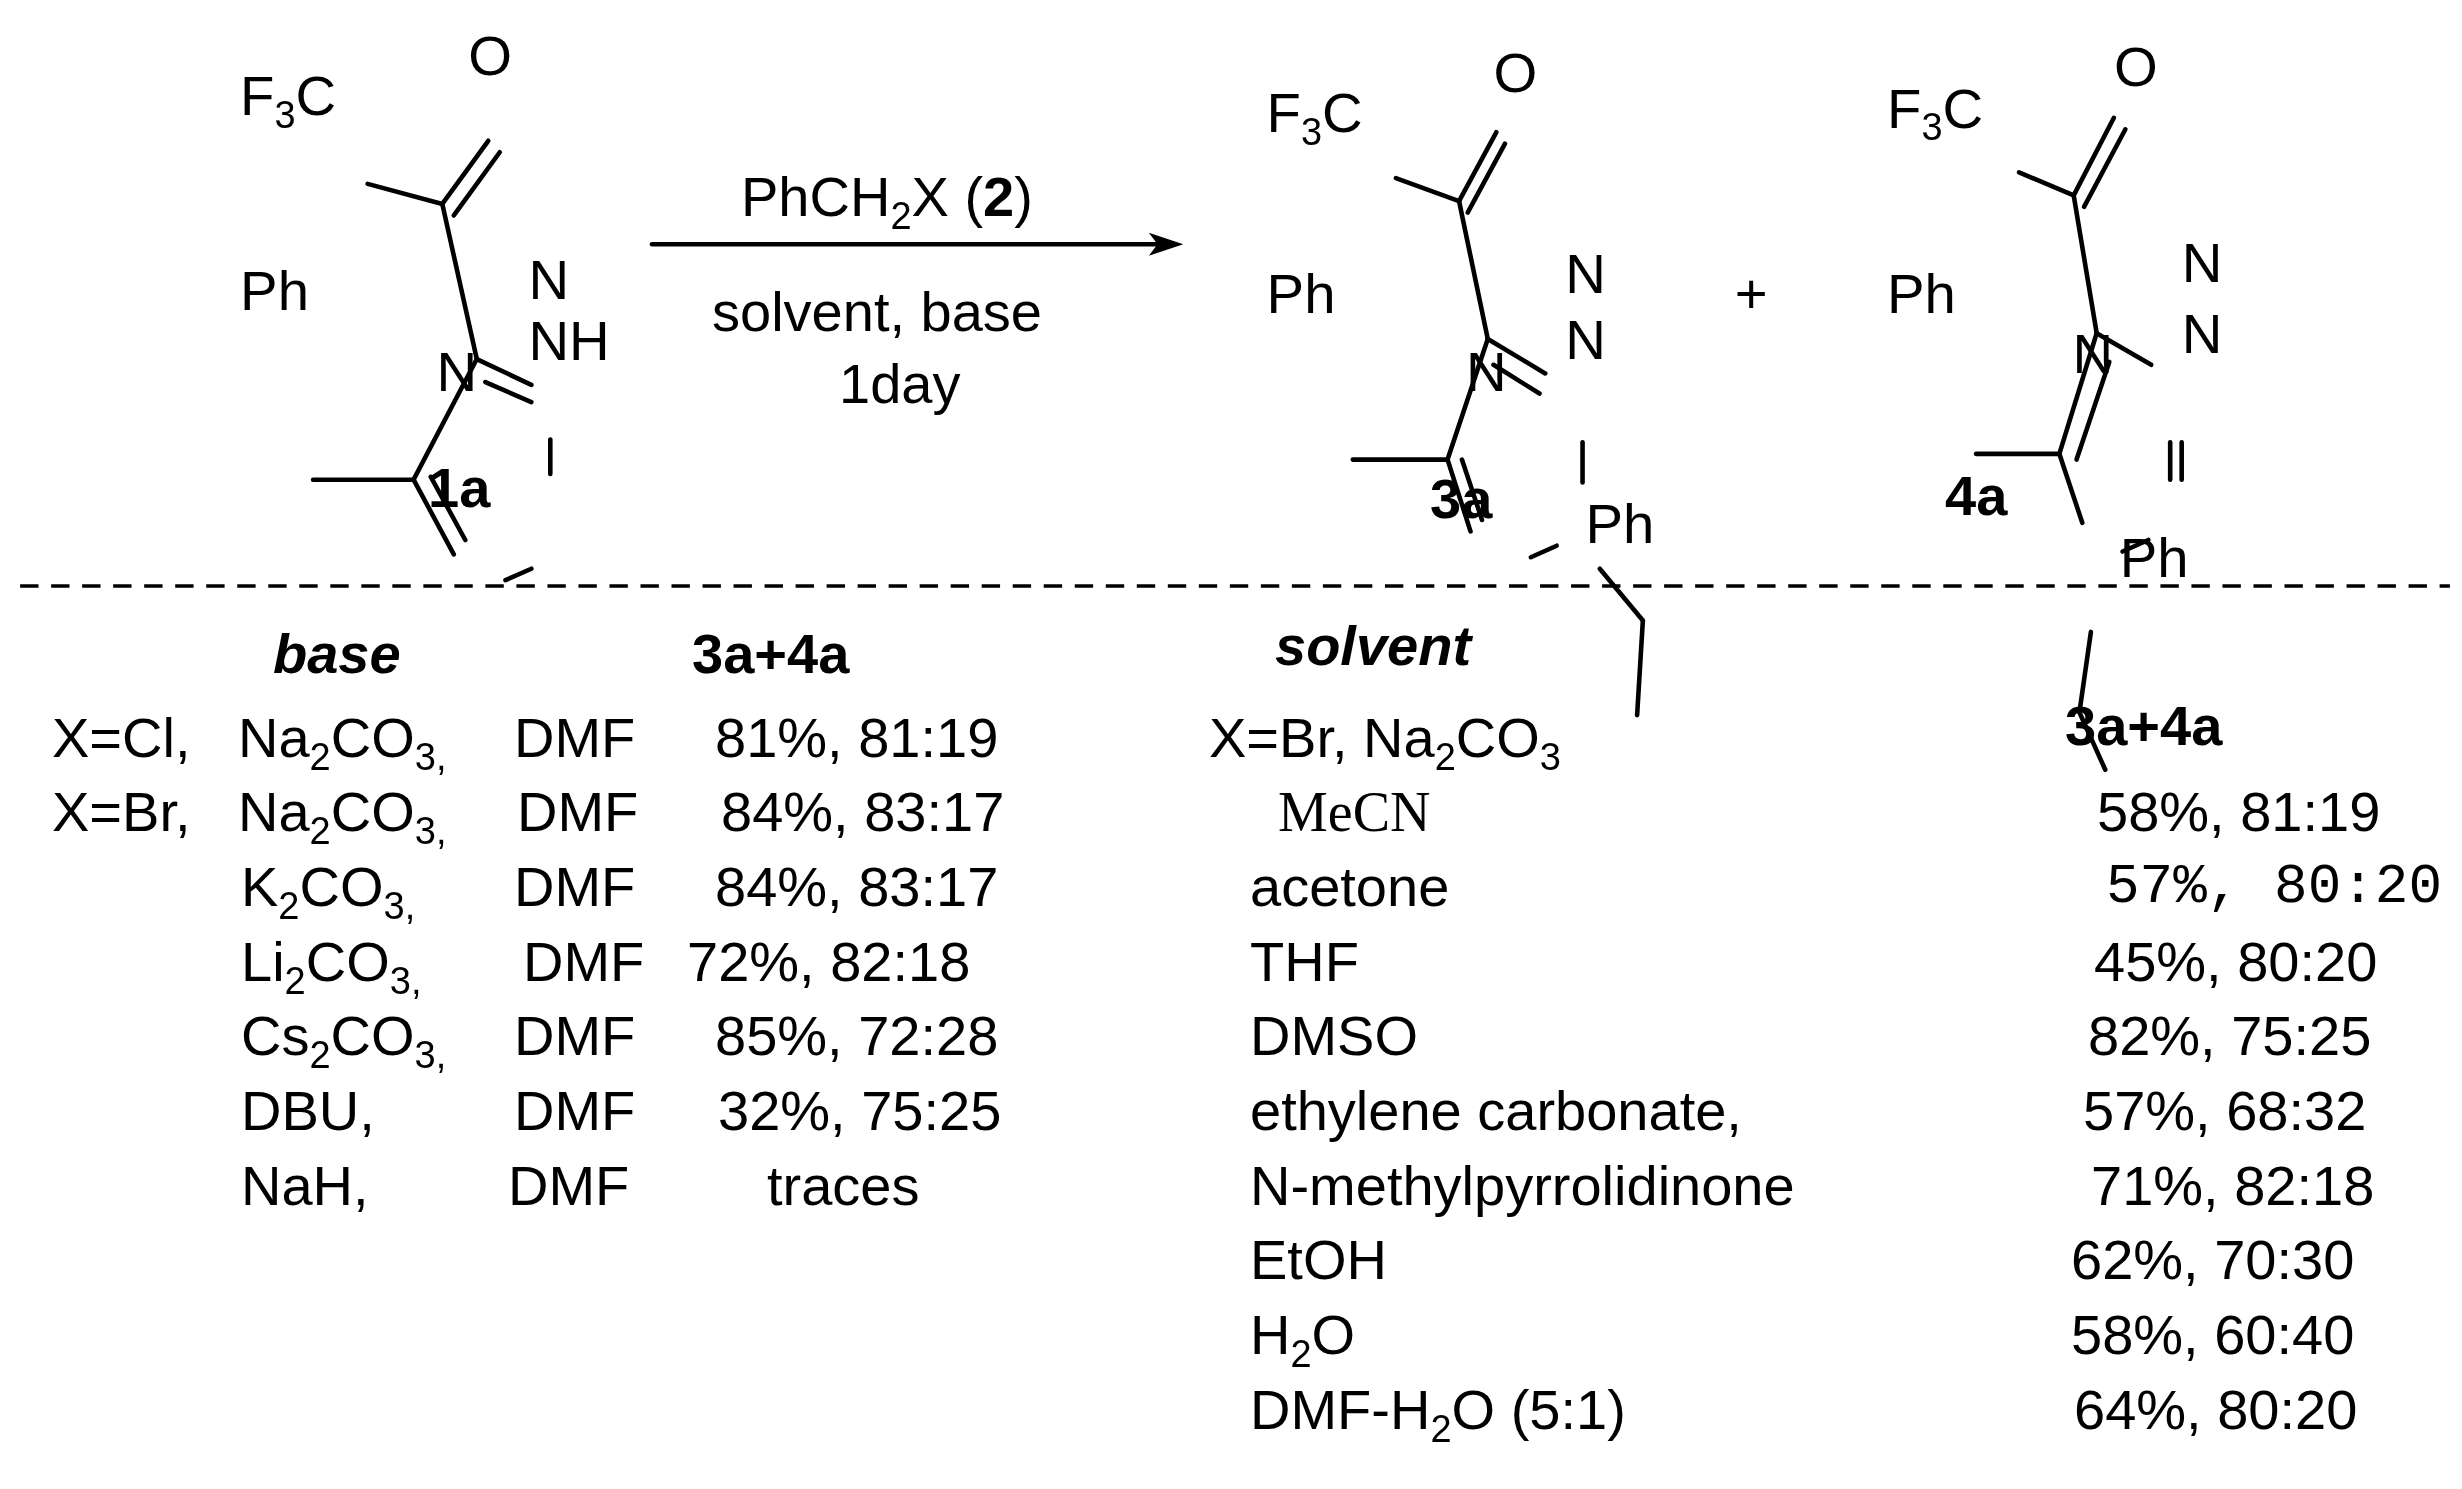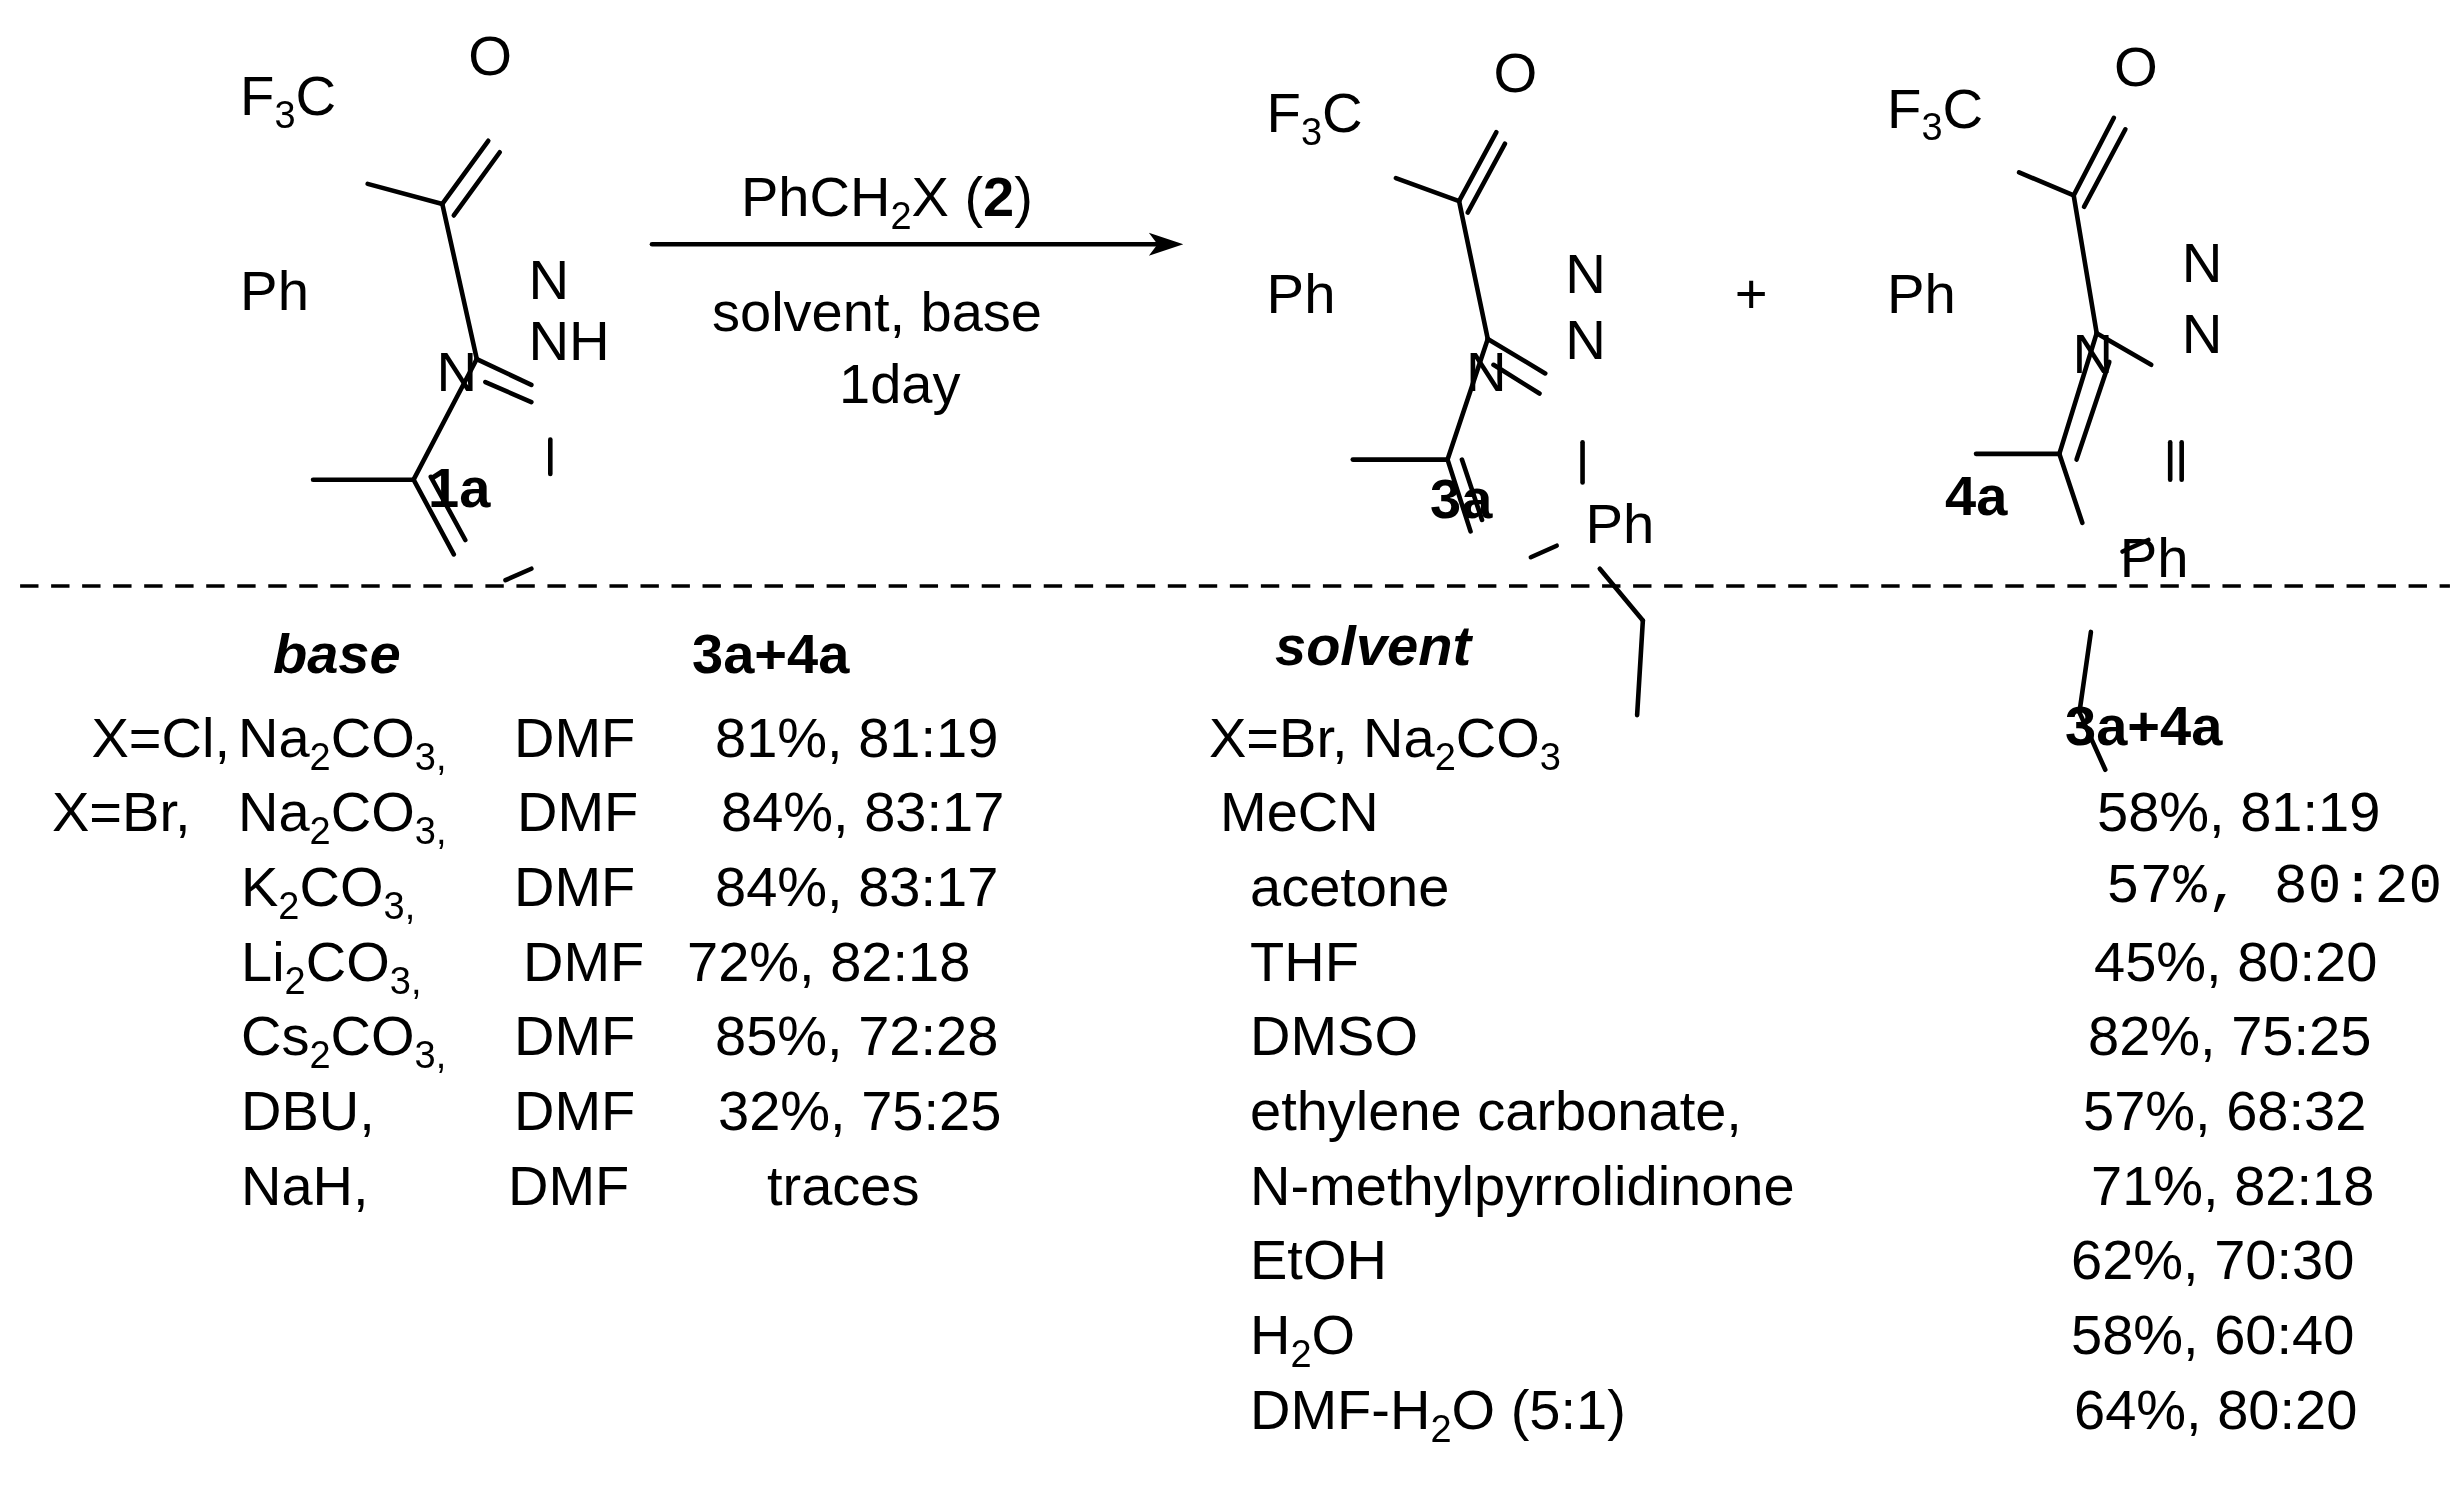--- a/index.html
+++ b/index.html
@@ -110,21 +110,21 @@
 <div class="t" style="left:741px;top:169px;">
   <span>PhCH</span><span class="sub">2</span><span>X (</span><span class="b">2</span><span>)</span>
 </div>
 <div class="t" style="left:712px;top:284px;">solvent, base</div>
 <div class="t" style="left:839px;top:356px;">1day</div>
 
 <div>
   <div class="t bi" style="left:273px;top:626px;">base</div>
   <div class="t b" style="left:692px;top:626px;">3a+4a</div>
 
-  <div class="t r" style="left:52px;top:710px;width:178px;text-align:right;">X=Cl,</div>
+  <div class="t r" style="left:52px;top:710px;width:178px;text-align:left;">X=Cl,</div>
   <div class="t" style="left:238px;top:710px;"><span>Na</span><span class="sub">2</span><span>CO</span><span class="sub">3</span><span class="sub">,</span></div>
   <div class="t" style="left:514px;top:710px;">DMF</div>
   <div class="t" style="left:715px;top:710px;">81%, 81:19</div>
 
   <div class="t" style="left:52px;top:784px;">X=Br,</div>
   <div class="t" style="left:238px;top:784px;"><span>Na</span><span class="sub">2</span><span>CO</span><span class="sub">3</span><span class="sub">,</span></div>
   <div class="t" style="left:517px;top:784px;">DMF</div>
   <div class="t" style="left:721px;top:784px;">84%, 83:17</div>
 
   <div class="t" style="left:241px;top:859px;"><span>K</span><span class="sub">2</span><span>CO</span><span class="sub">3</span><span class="sub">,</span></div>
@@ -146,21 +146,21 @@
   <div class="t" style="left:241px;top:1158px;">NaH,</div>
   <div class="t" style="left:508px;top:1158px;">DMF</div>
   <div class="t" style="left:767px;top:1158px;">traces</div>
 </div>
 
 <div>
   <div class="t bi" style="left:1275px;top:618px;">solvent</div>
   <div class="t" style="left:1209px;top:710px;"><span>X=Br, Na</span><span class="sub">2</span><span>CO</span><span class="sub">3</span></div>
   <div class="t b" style="left:2065px;top:698px;">3a+4a</div>
 
-  <div class="t" style="left:1220px;top:784px;">MeCN</div>
+  <div class="t" style="left:1278px;top:784px;font-family:Liberation Serif, serif;">MeCN</div>
   <div class="t" style="left:2097px;top:784px;">58%, 81:19</div>
 
   <div class="t" style="left:1250px;top:859px;">acetone</div>
   <div class="t" style="left:2106px;top:859px;font-family:Liberation Mono, monospace;">57%, 80:20</div>
 
   <div class="t" style="left:1250px;top:934px;">THF</div>
   <div class="t" style="left:2094px;top:934px;">45%, 80:20</div>
 
   <div class="t" style="left:1250px;top:1008px;">DMSO</div>
   <div class="t" style="left:2088px;top:1008px;">82%, 75:25</div>

